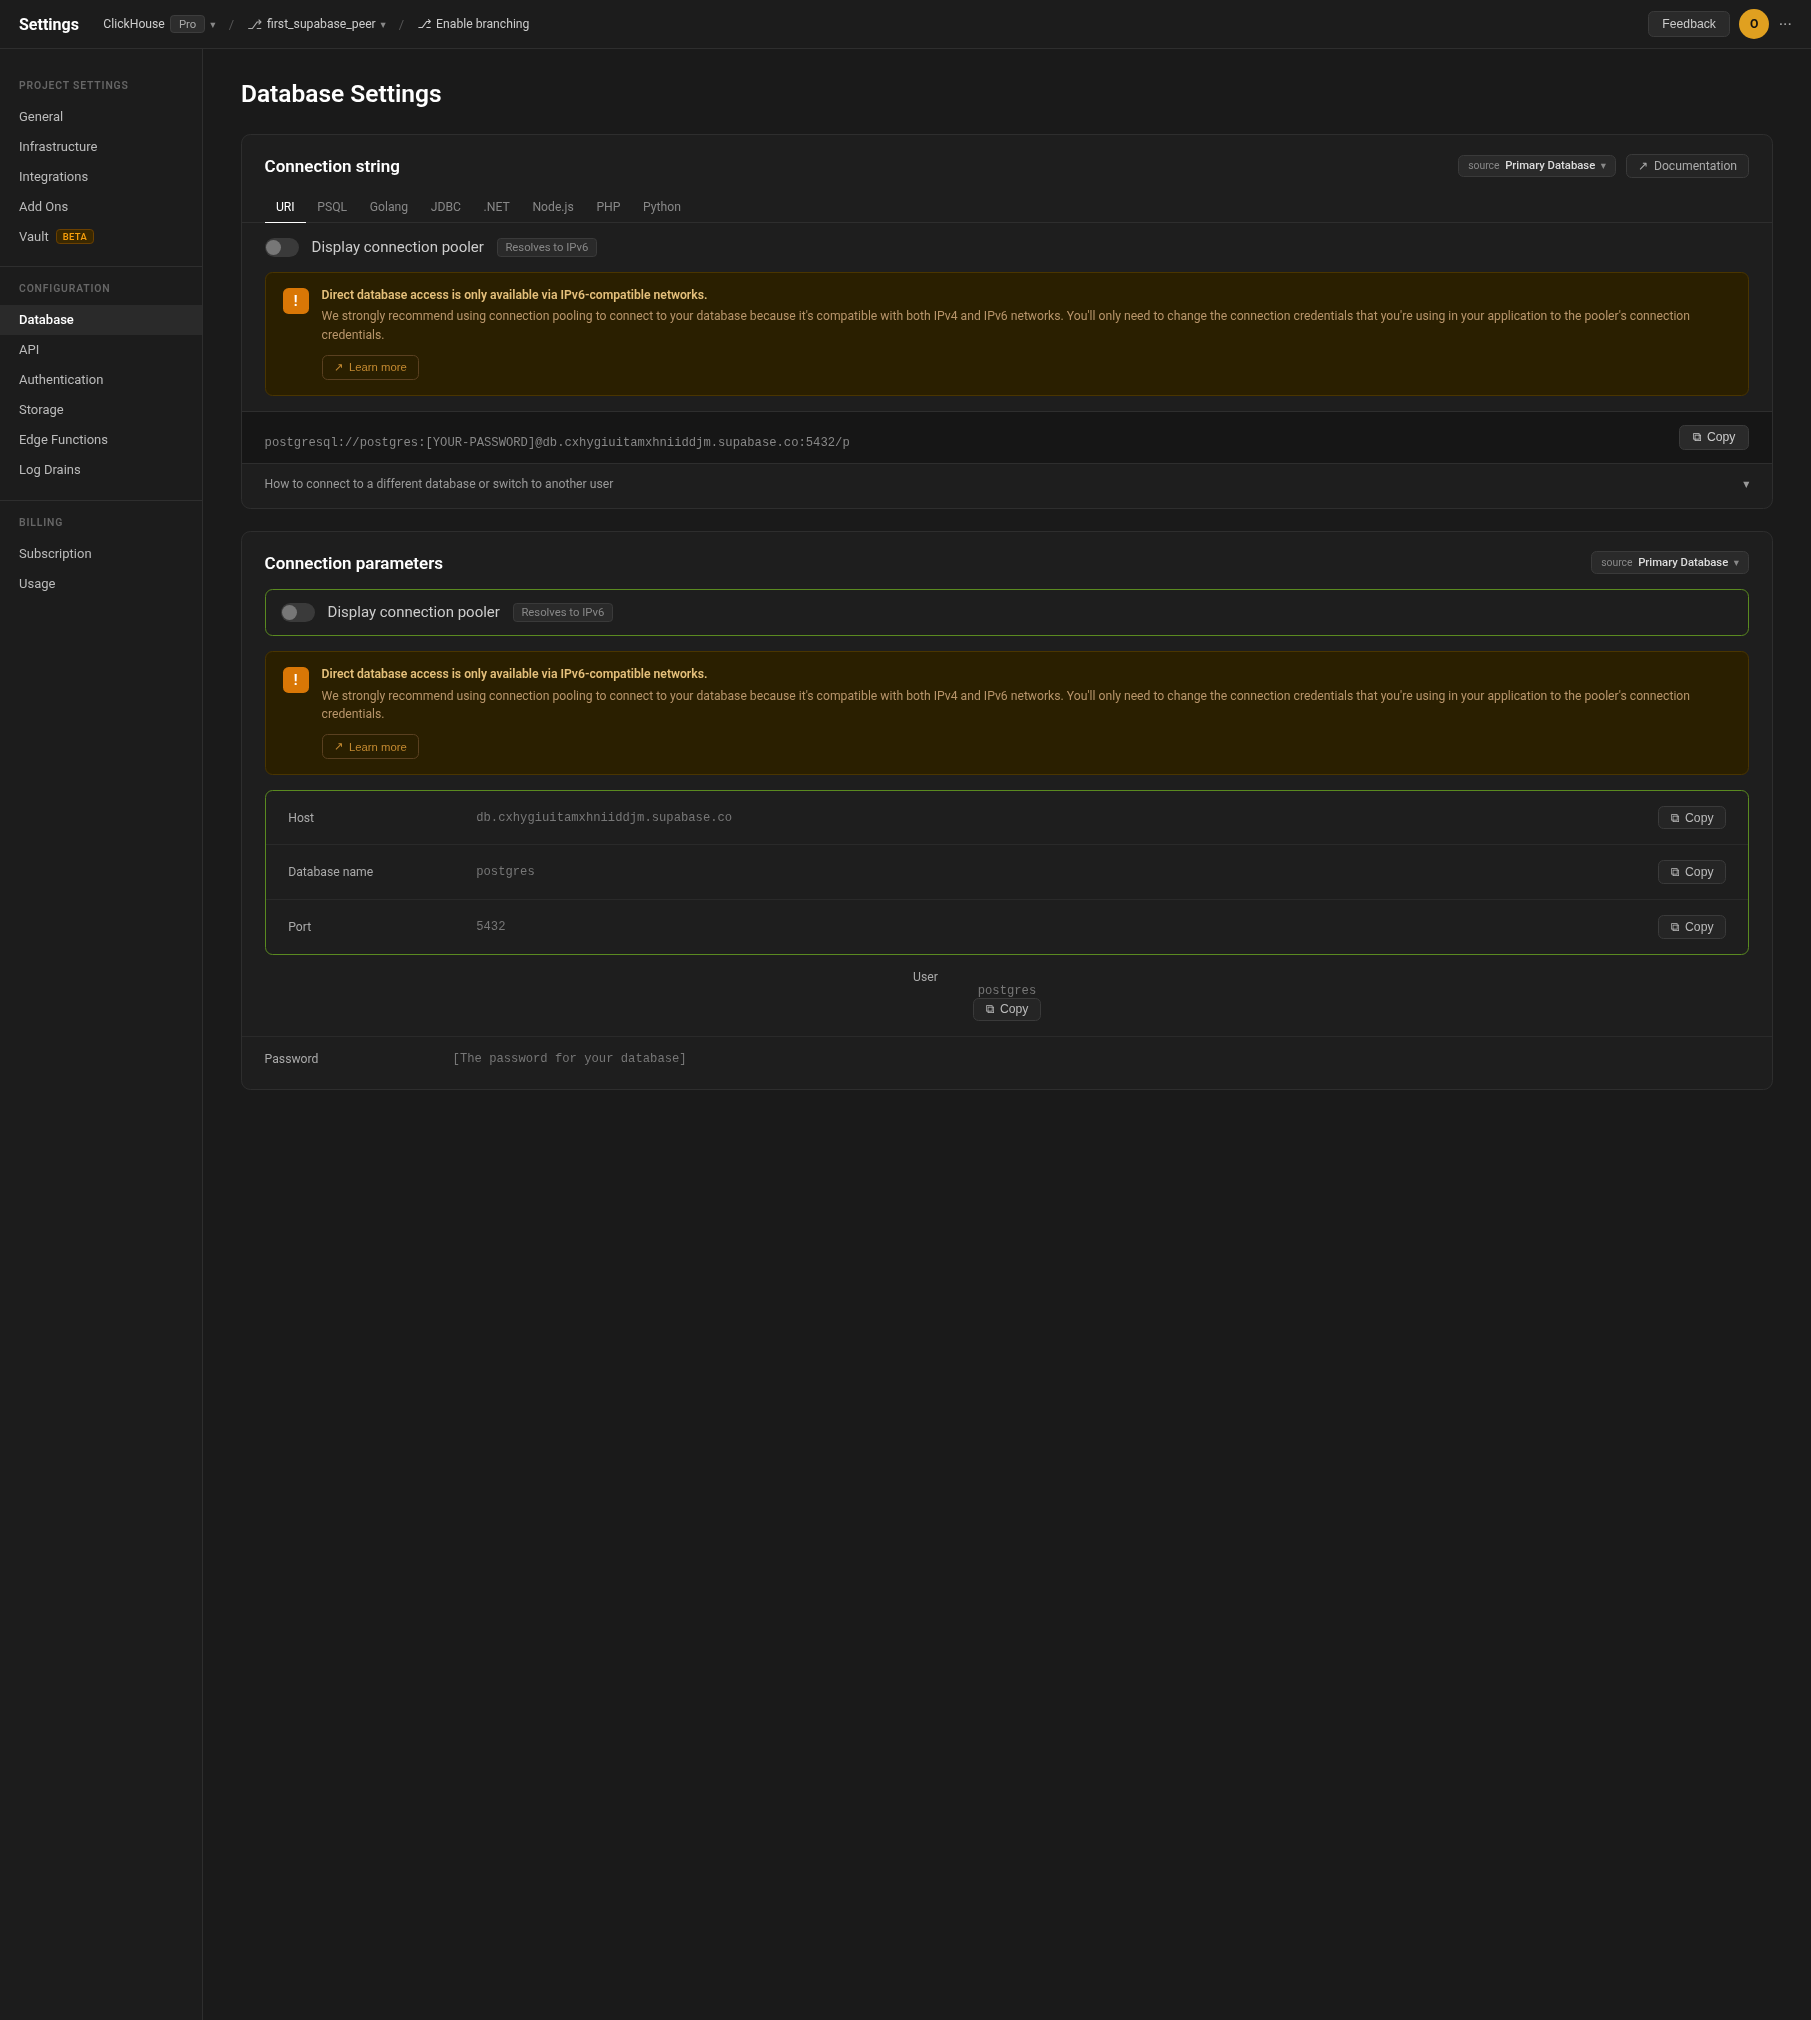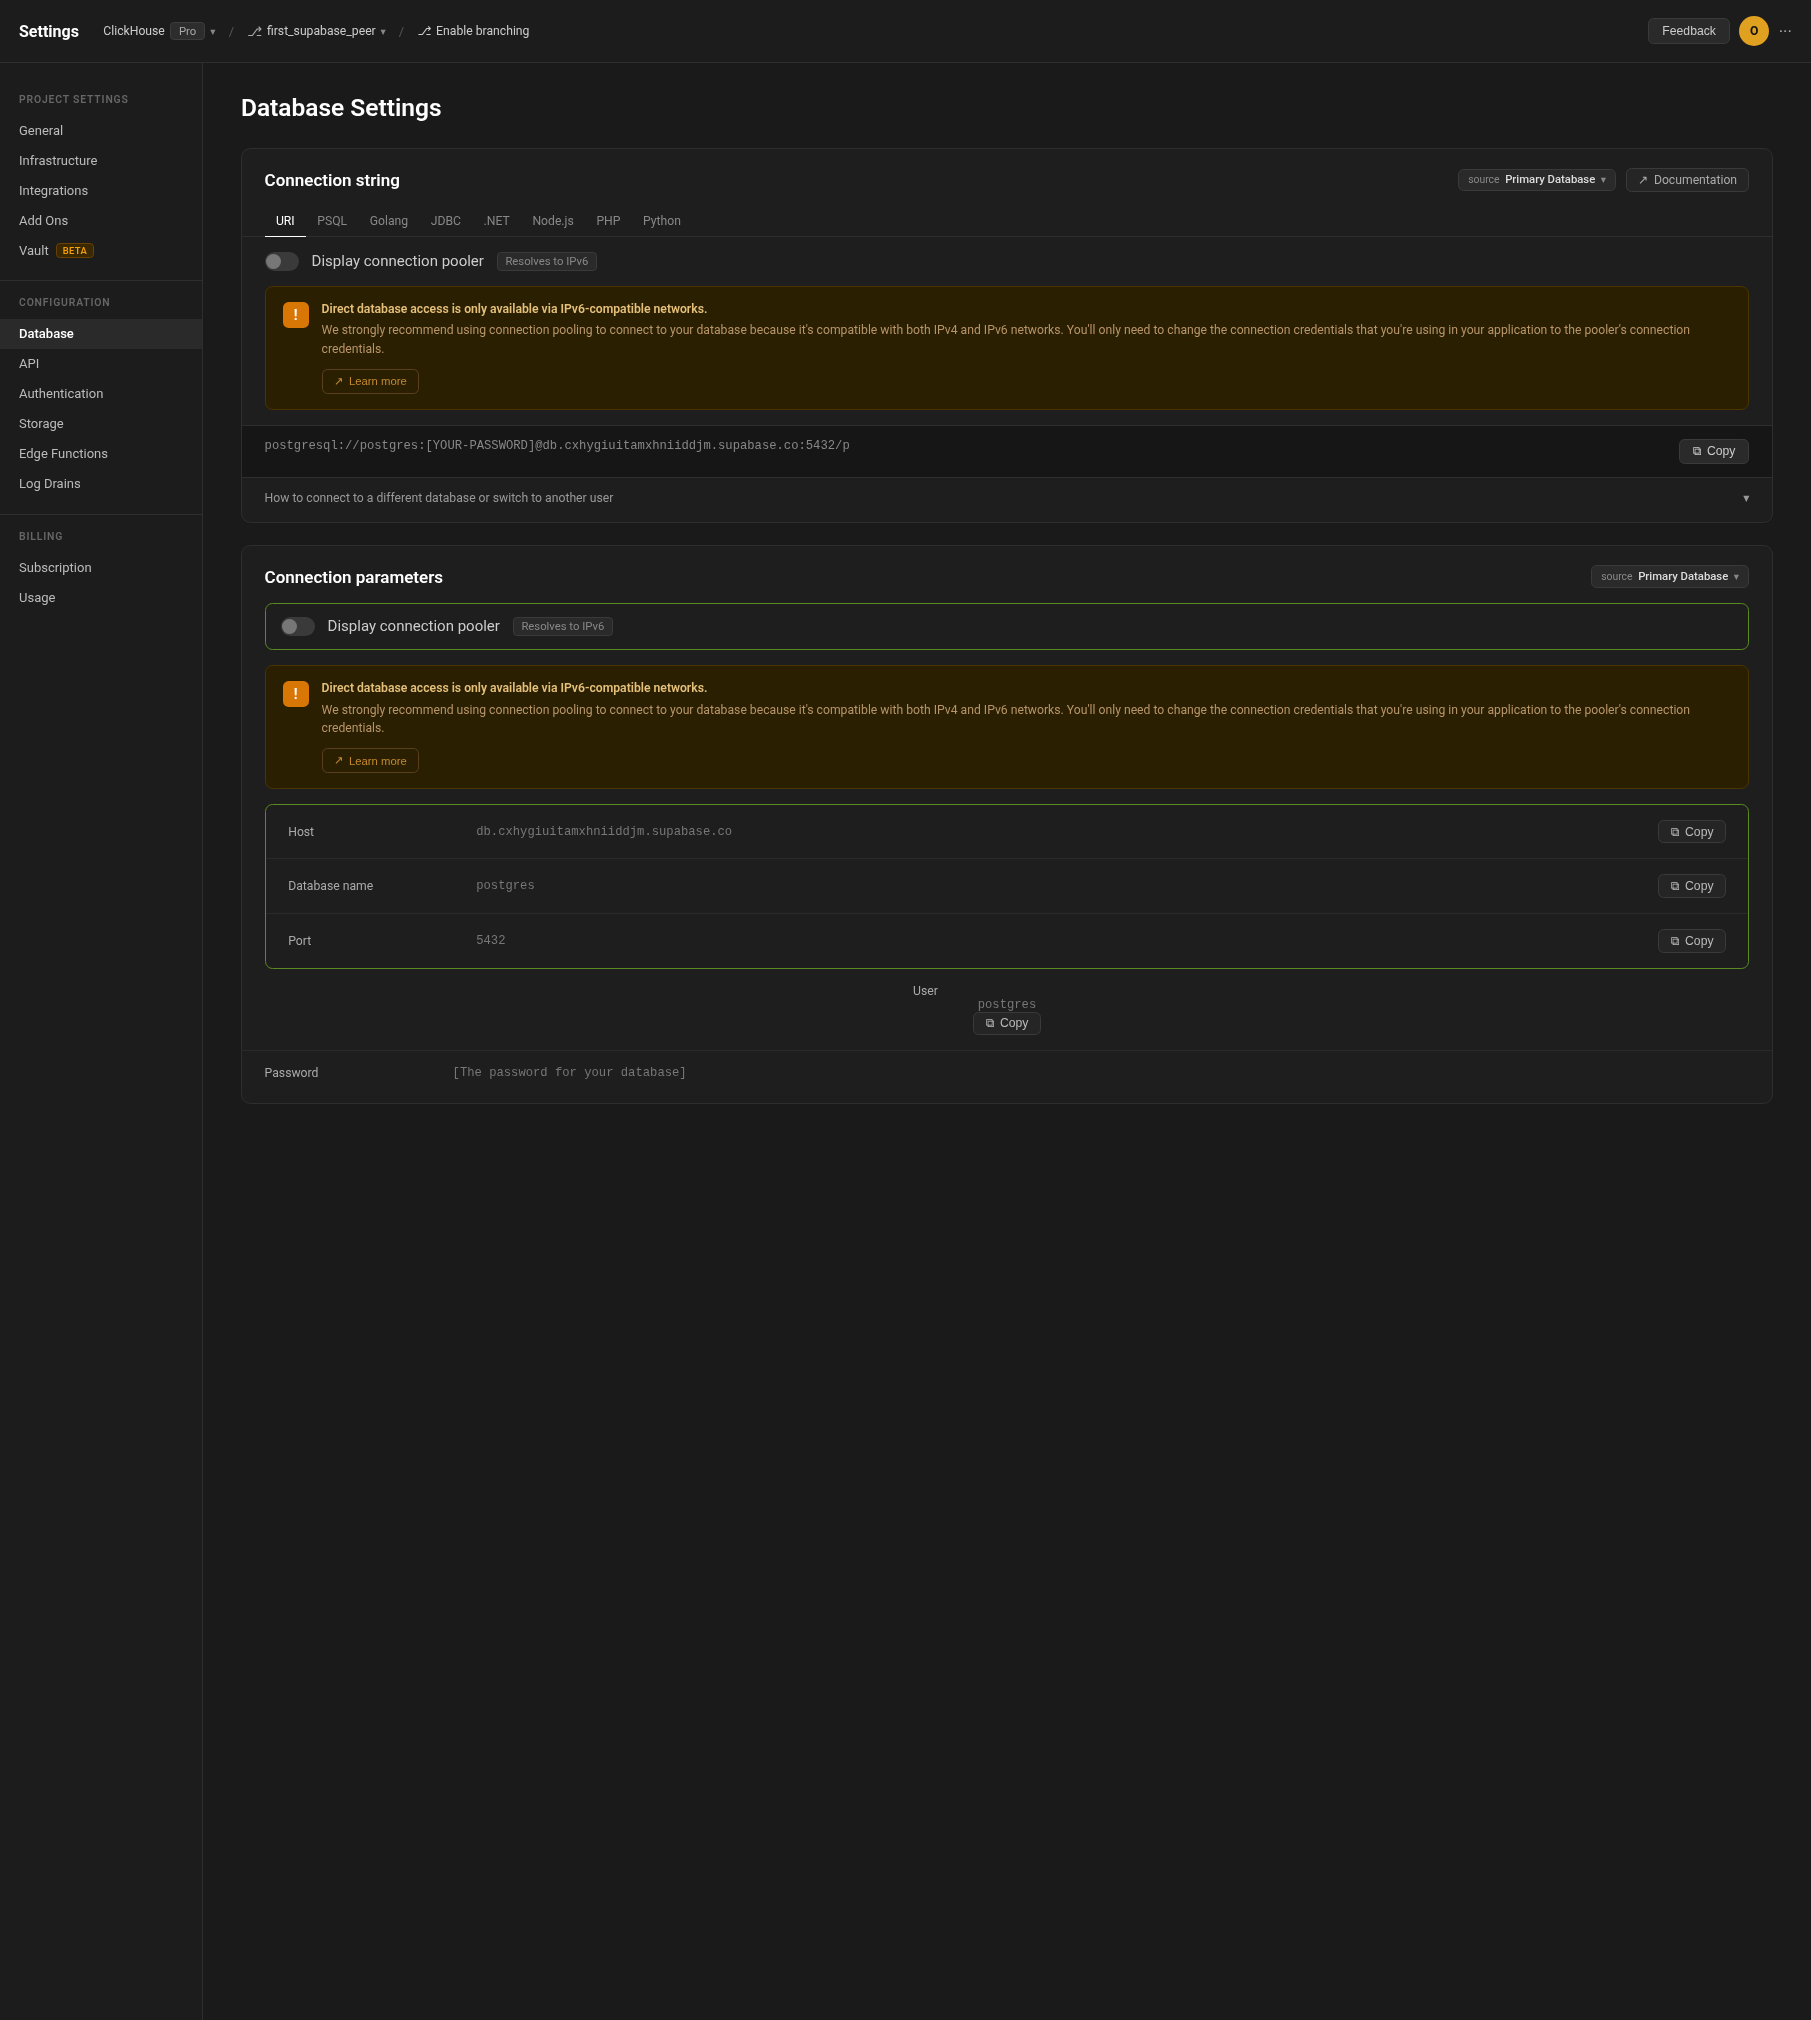--- a/index.html
+++ b/index.html
@@ -11,21 +11,21 @@
       min-height: 2021px;
     }
 
     
     .topnav {
       display: flex;
       align-items: center;
       background: #1c1c1c;
       border-bottom: 0.9px solid #2e2e2e;
       padding: 0 19px;
-      height: 63px;
+      height: 49px;
       gap: 9.4px;
     }
     .topnav-brand {
       font-weight: 700;
       font-size: 16px;
       color: #fff;
       margin-right: 15px;
     }
     .topnav-project {
       display: flex;
@@ -320,21 +320,21 @@
       padding: 4.7px 11.3px;
       font-size: 11.3px;
       color: #c48a30;
       background: transparent;
       cursor: pointer;
     }
 
     
     .connection-string-row {
       display: flex;
-      align-items: flex-start;
+      align-items: flex-end;
       background: #161616;
       border-top: 0.9px solid #2e2e2e;
       border-bottom: 0.9px solid #2e2e2e;
       padding: 13px 22.6px;
       gap: 3px;
     }
     .connection-string-text {
       flex: 1;
       font-family: 'Courier New', monospace;
       font-size: 12.2px;

